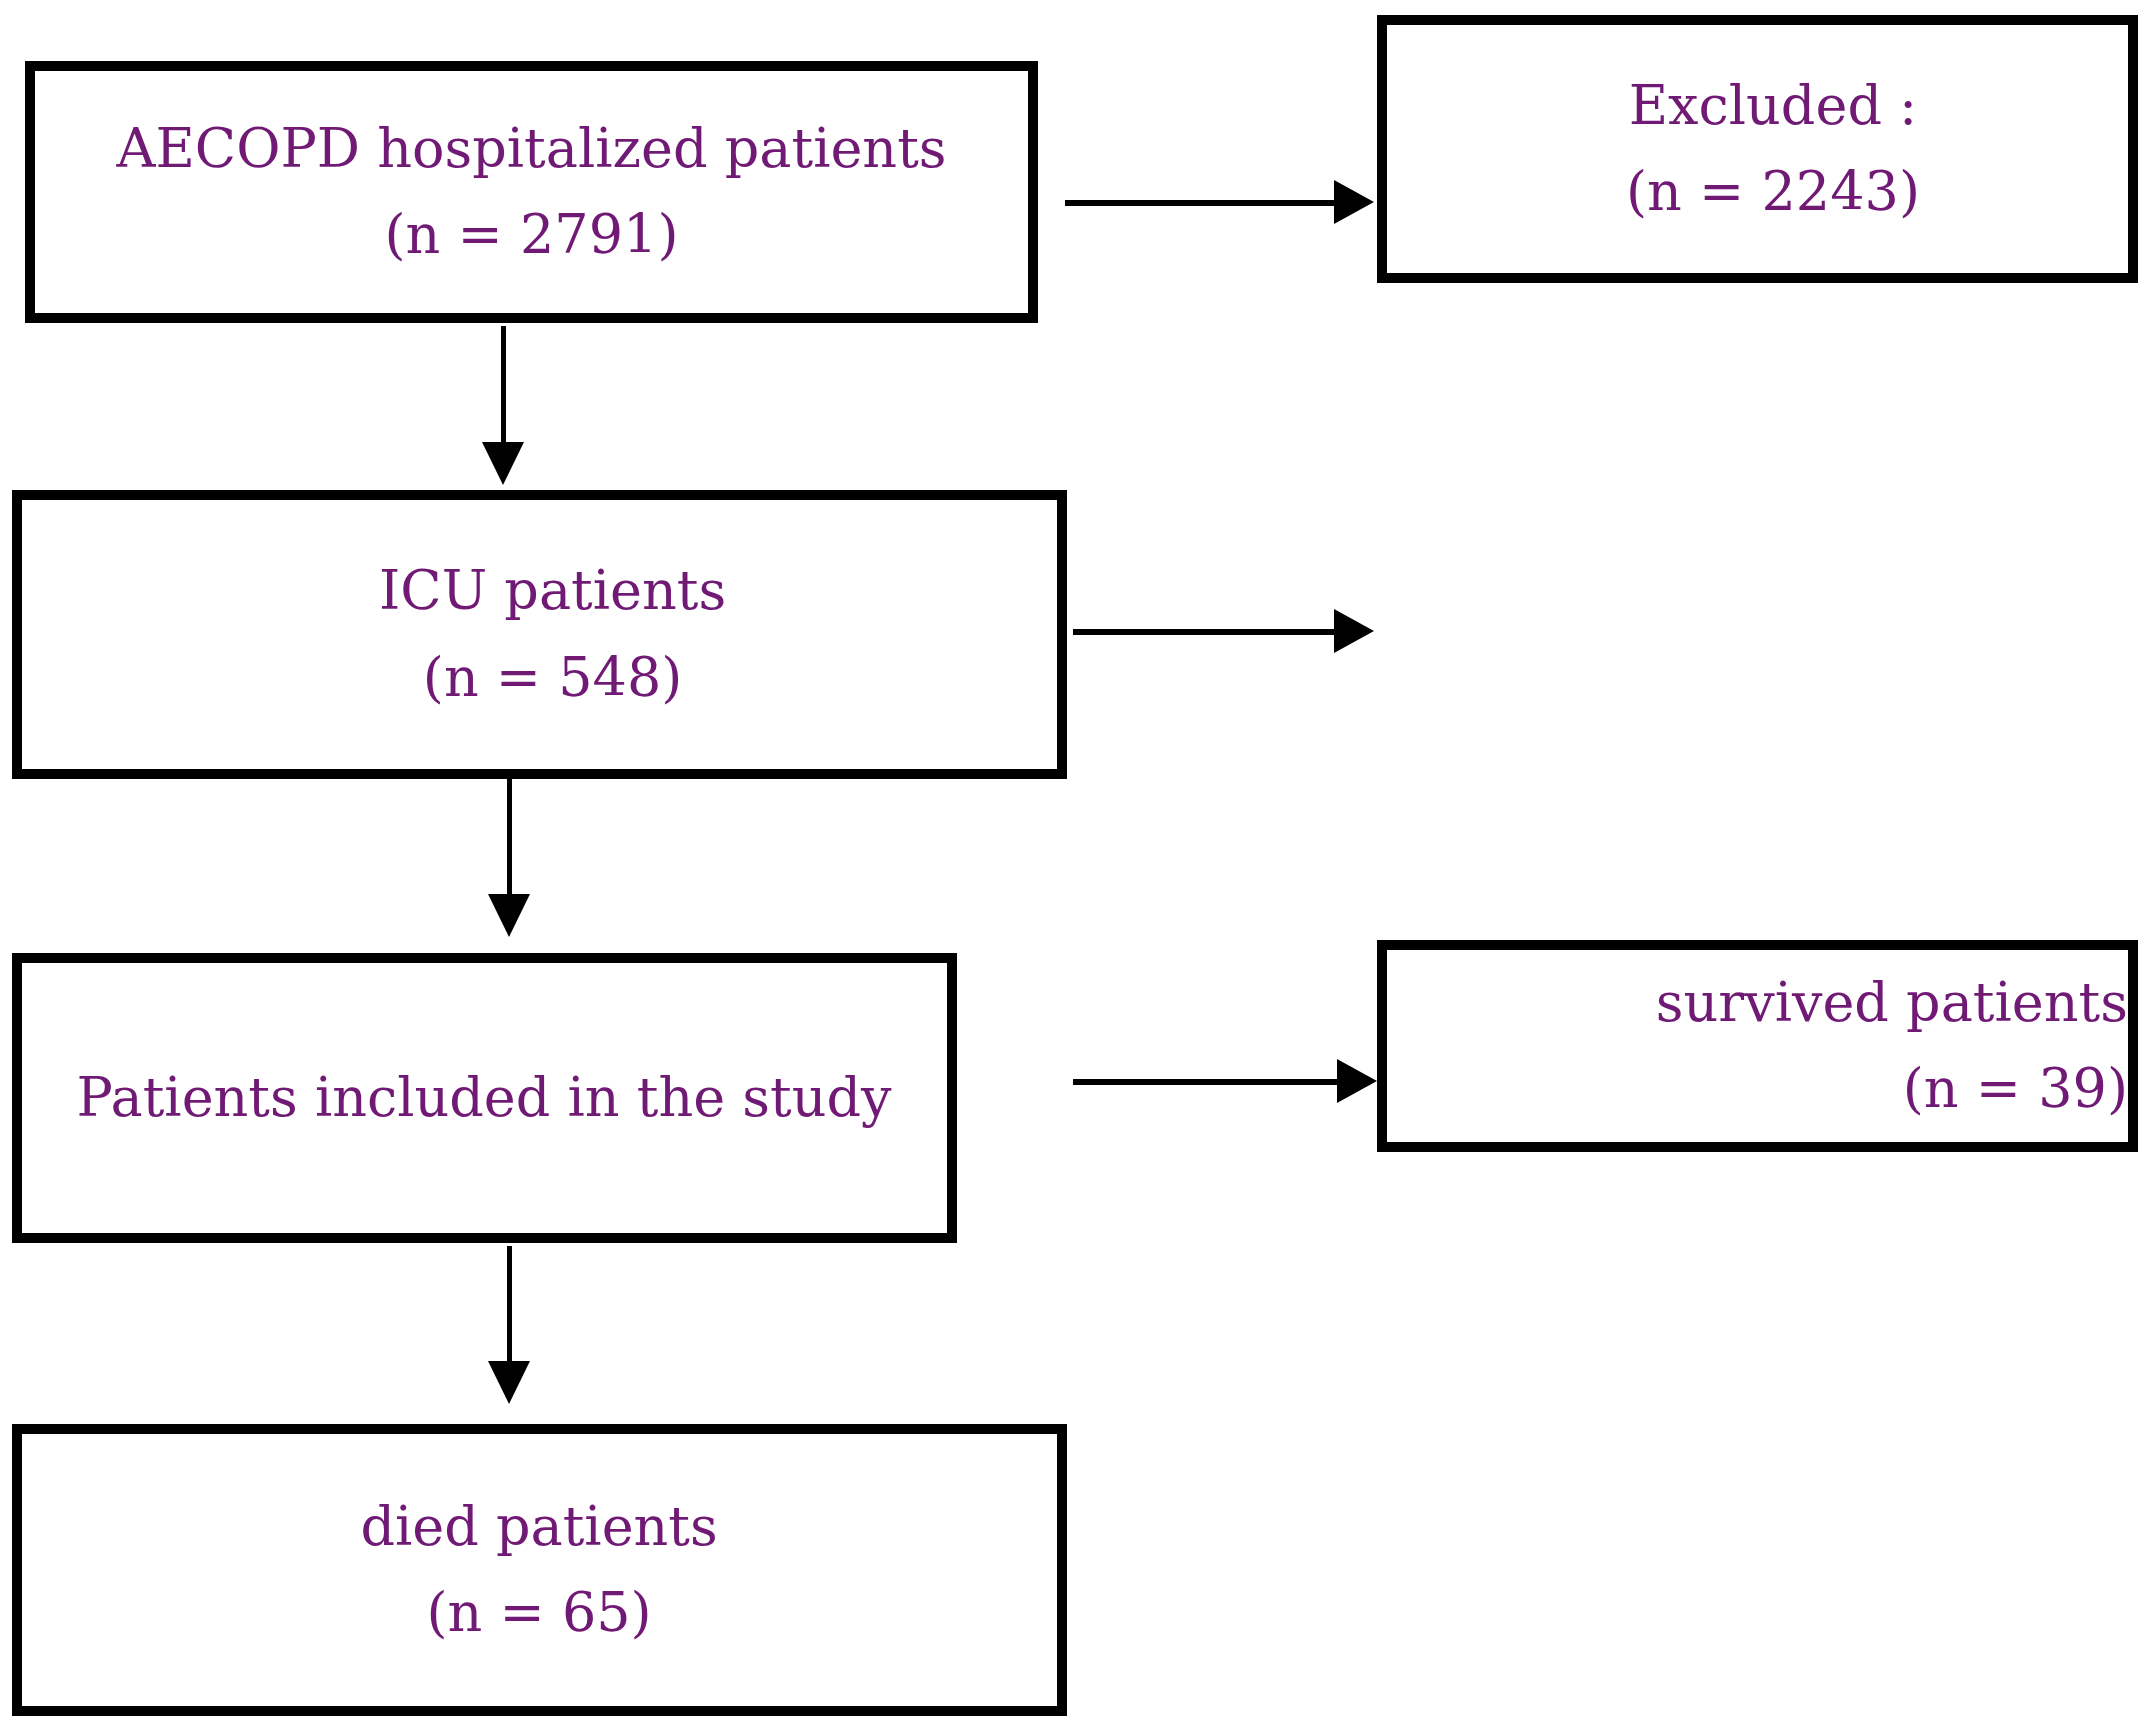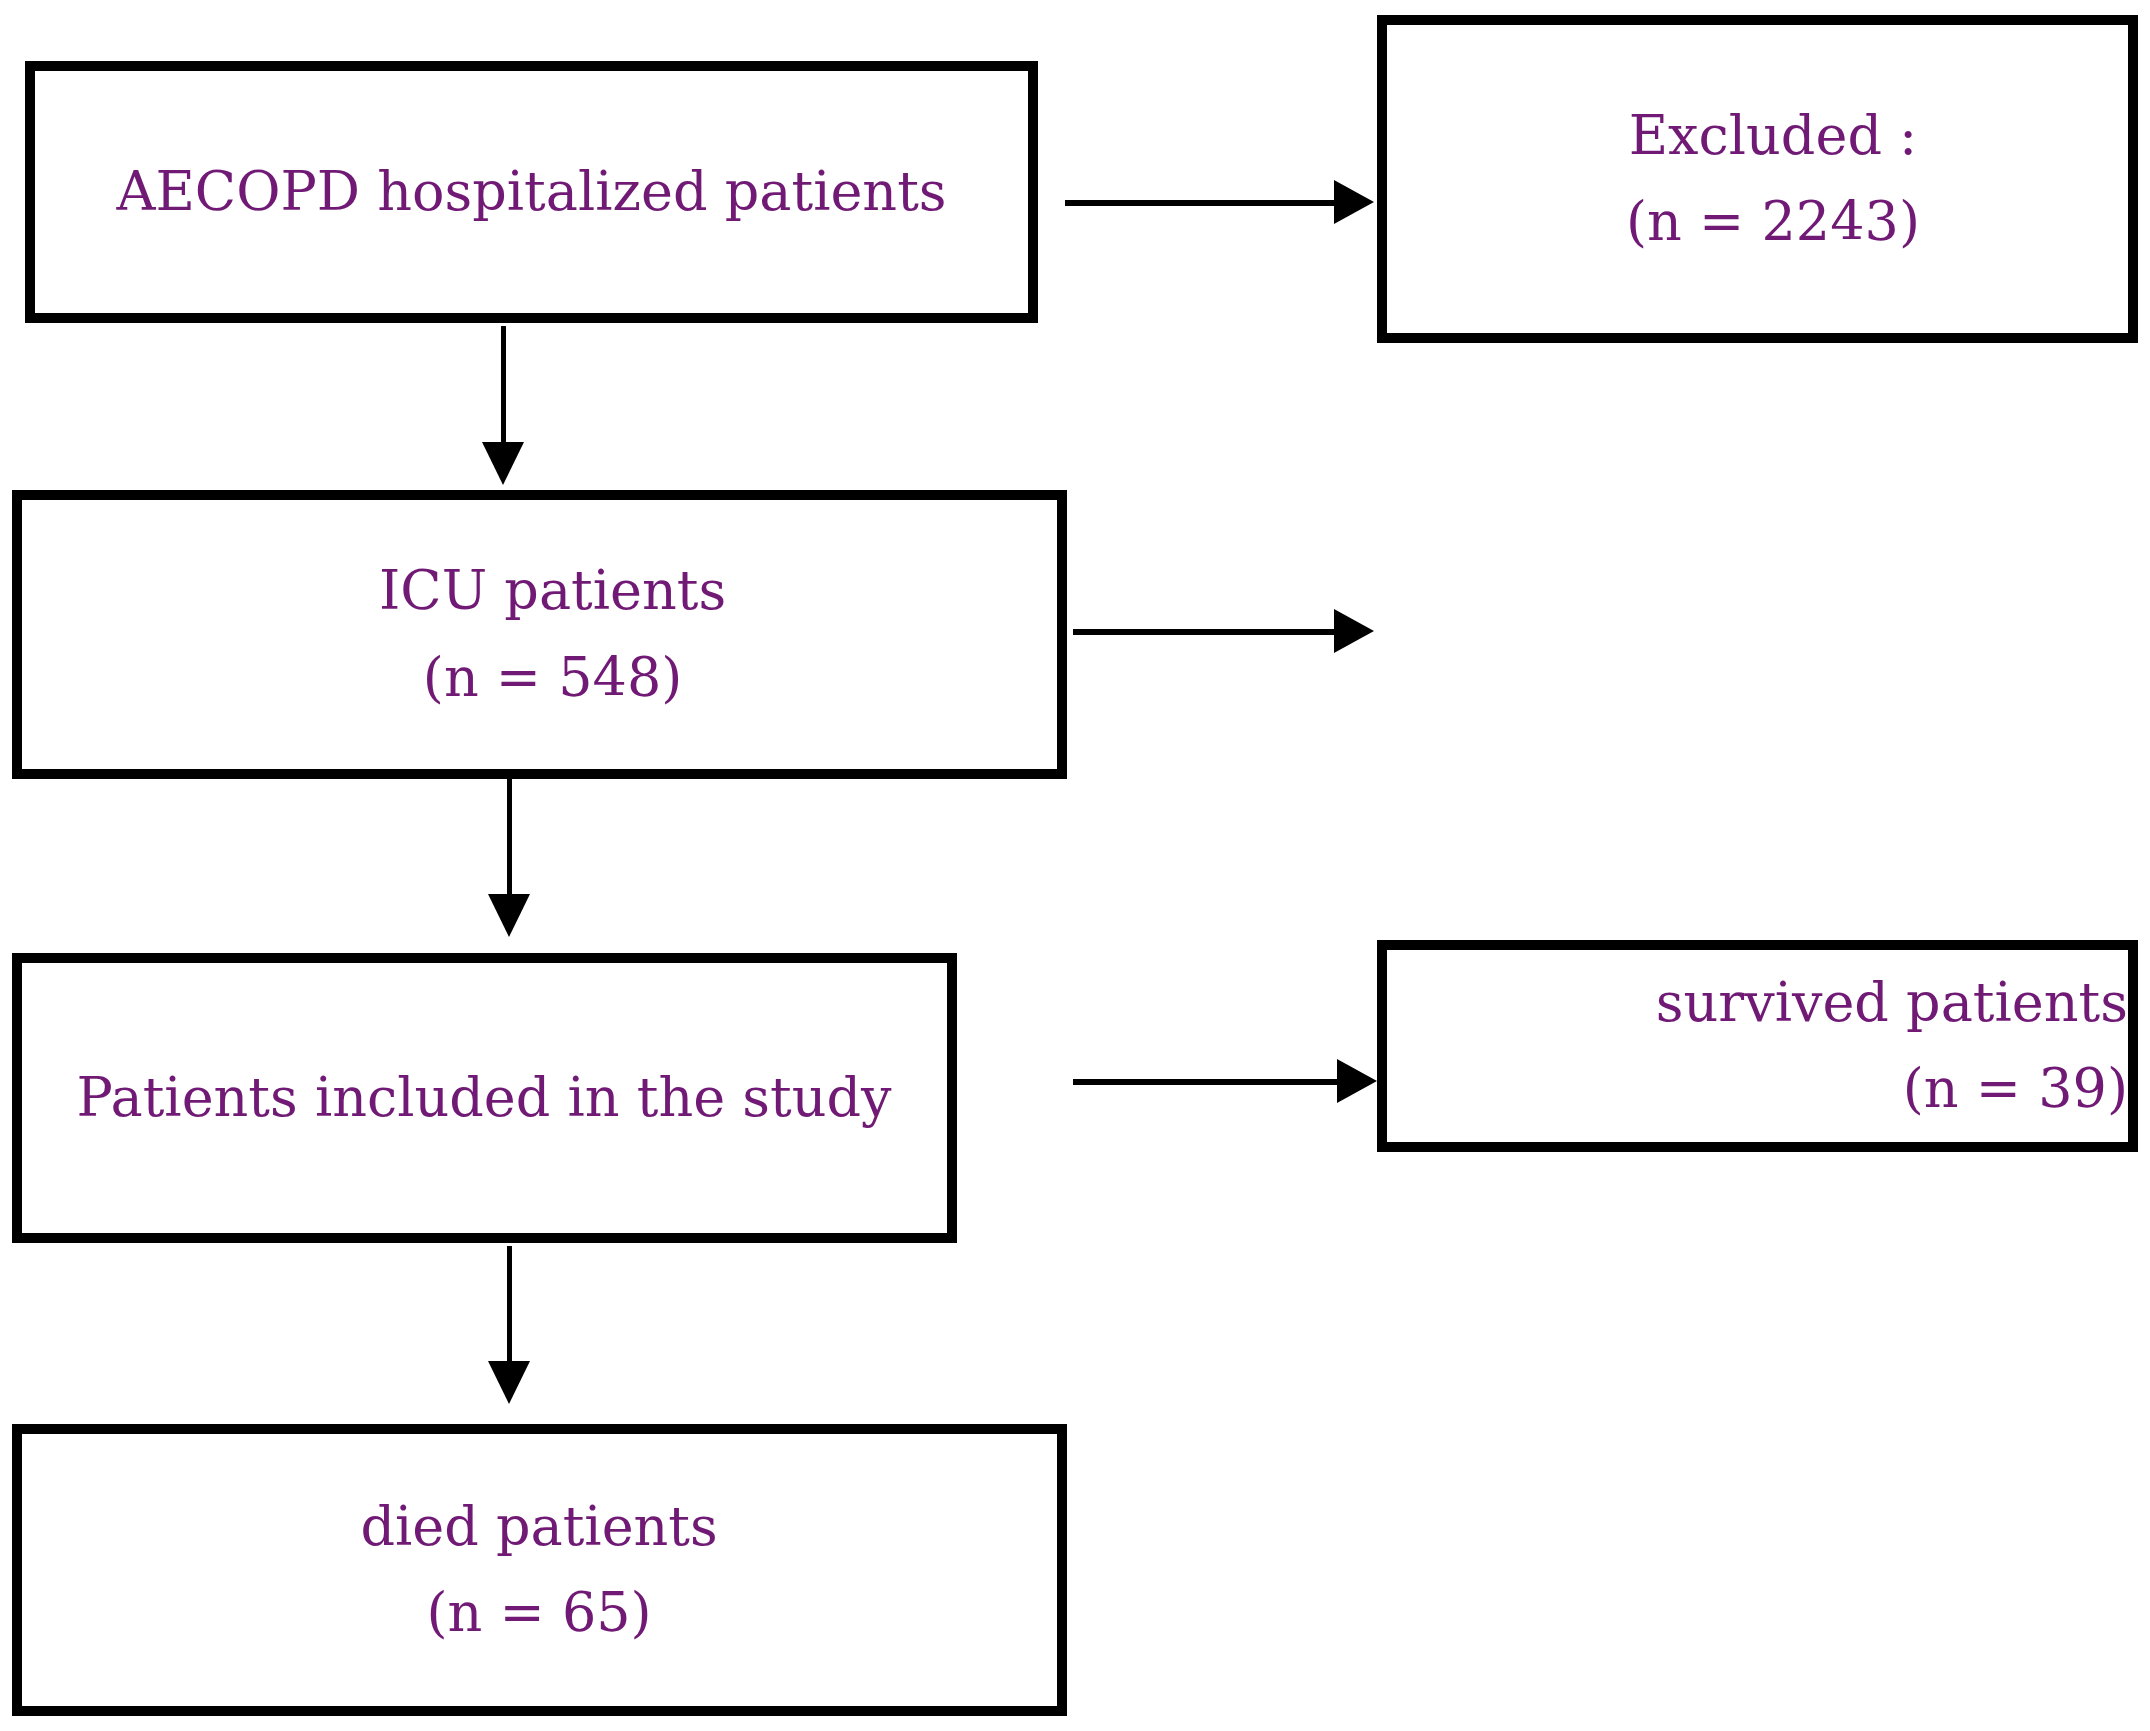--- a/index.html
+++ b/index.html
@@ -31,21 +31,21 @@
   }
   .line { white-space: pre; }
 
   
   #box-aecopd   { left: 25px;   top: 61px;   width: 1013px; height: 262px; }
   #box-icu      { left: 11.6px;   top: 490px;  width: 1055px; height: 289px; padding-left: 27px; }
   #box-included { left: 11.6px;   top: 953px; width: 945px; height: 290px; }
   #box-died     { left: 11.6px;   top: 1424px; width: 1055px; height: 292px; text-align: right; }
 
   
-  #box-excluded-non-icu { left: 1377px; top: 15px;   width: 761px; height: 328px; padding-left: 31px; }
+  #box-excluded-non-icu { left: 1377px; top: 15px;   width: 761px; height: 268px; padding-left: 31px; }
   #box-excluded-severe  { left: 1377px; top: 422px;  width: 761px; height: 410px; }
   #box-survived         { left: 1377px; top: 940px; width: 761px; height: 212px; align-items: flex-end; }
 
   
   .arrow-h { position: absolute; height: 45px; }
   .arrow-h .shaft {
     position: absolute; left: 0; right: 36px; top: 20px; height: 5.8px;
     background: #000000;
   }
   .arrow-h .head {
@@ -73,20 +73,21 @@
   #arrow-v2 { left: 488px; top: 779px;  height: 158px; }
   #arrow-v3 { left: 488px; top: 1246px; height: 158px; }
 </style>
 </head>
 <body>
 
 <div id="canvas">
 
   <div class="box" id="box-aecopd">
     <div class="line">AECOPD hospitalized patients</div>
+    <div class="line">(n = 2791)</div>
   </div>
 
   <div class="box" id="box-icu">
     <div class="line">ICU patients</div>
     <div class="line">(n = 548)</div>
   </div>
 
   <div class="box" id="box-included">
     <div class="line">Patients included in the study</div>
   </div>

